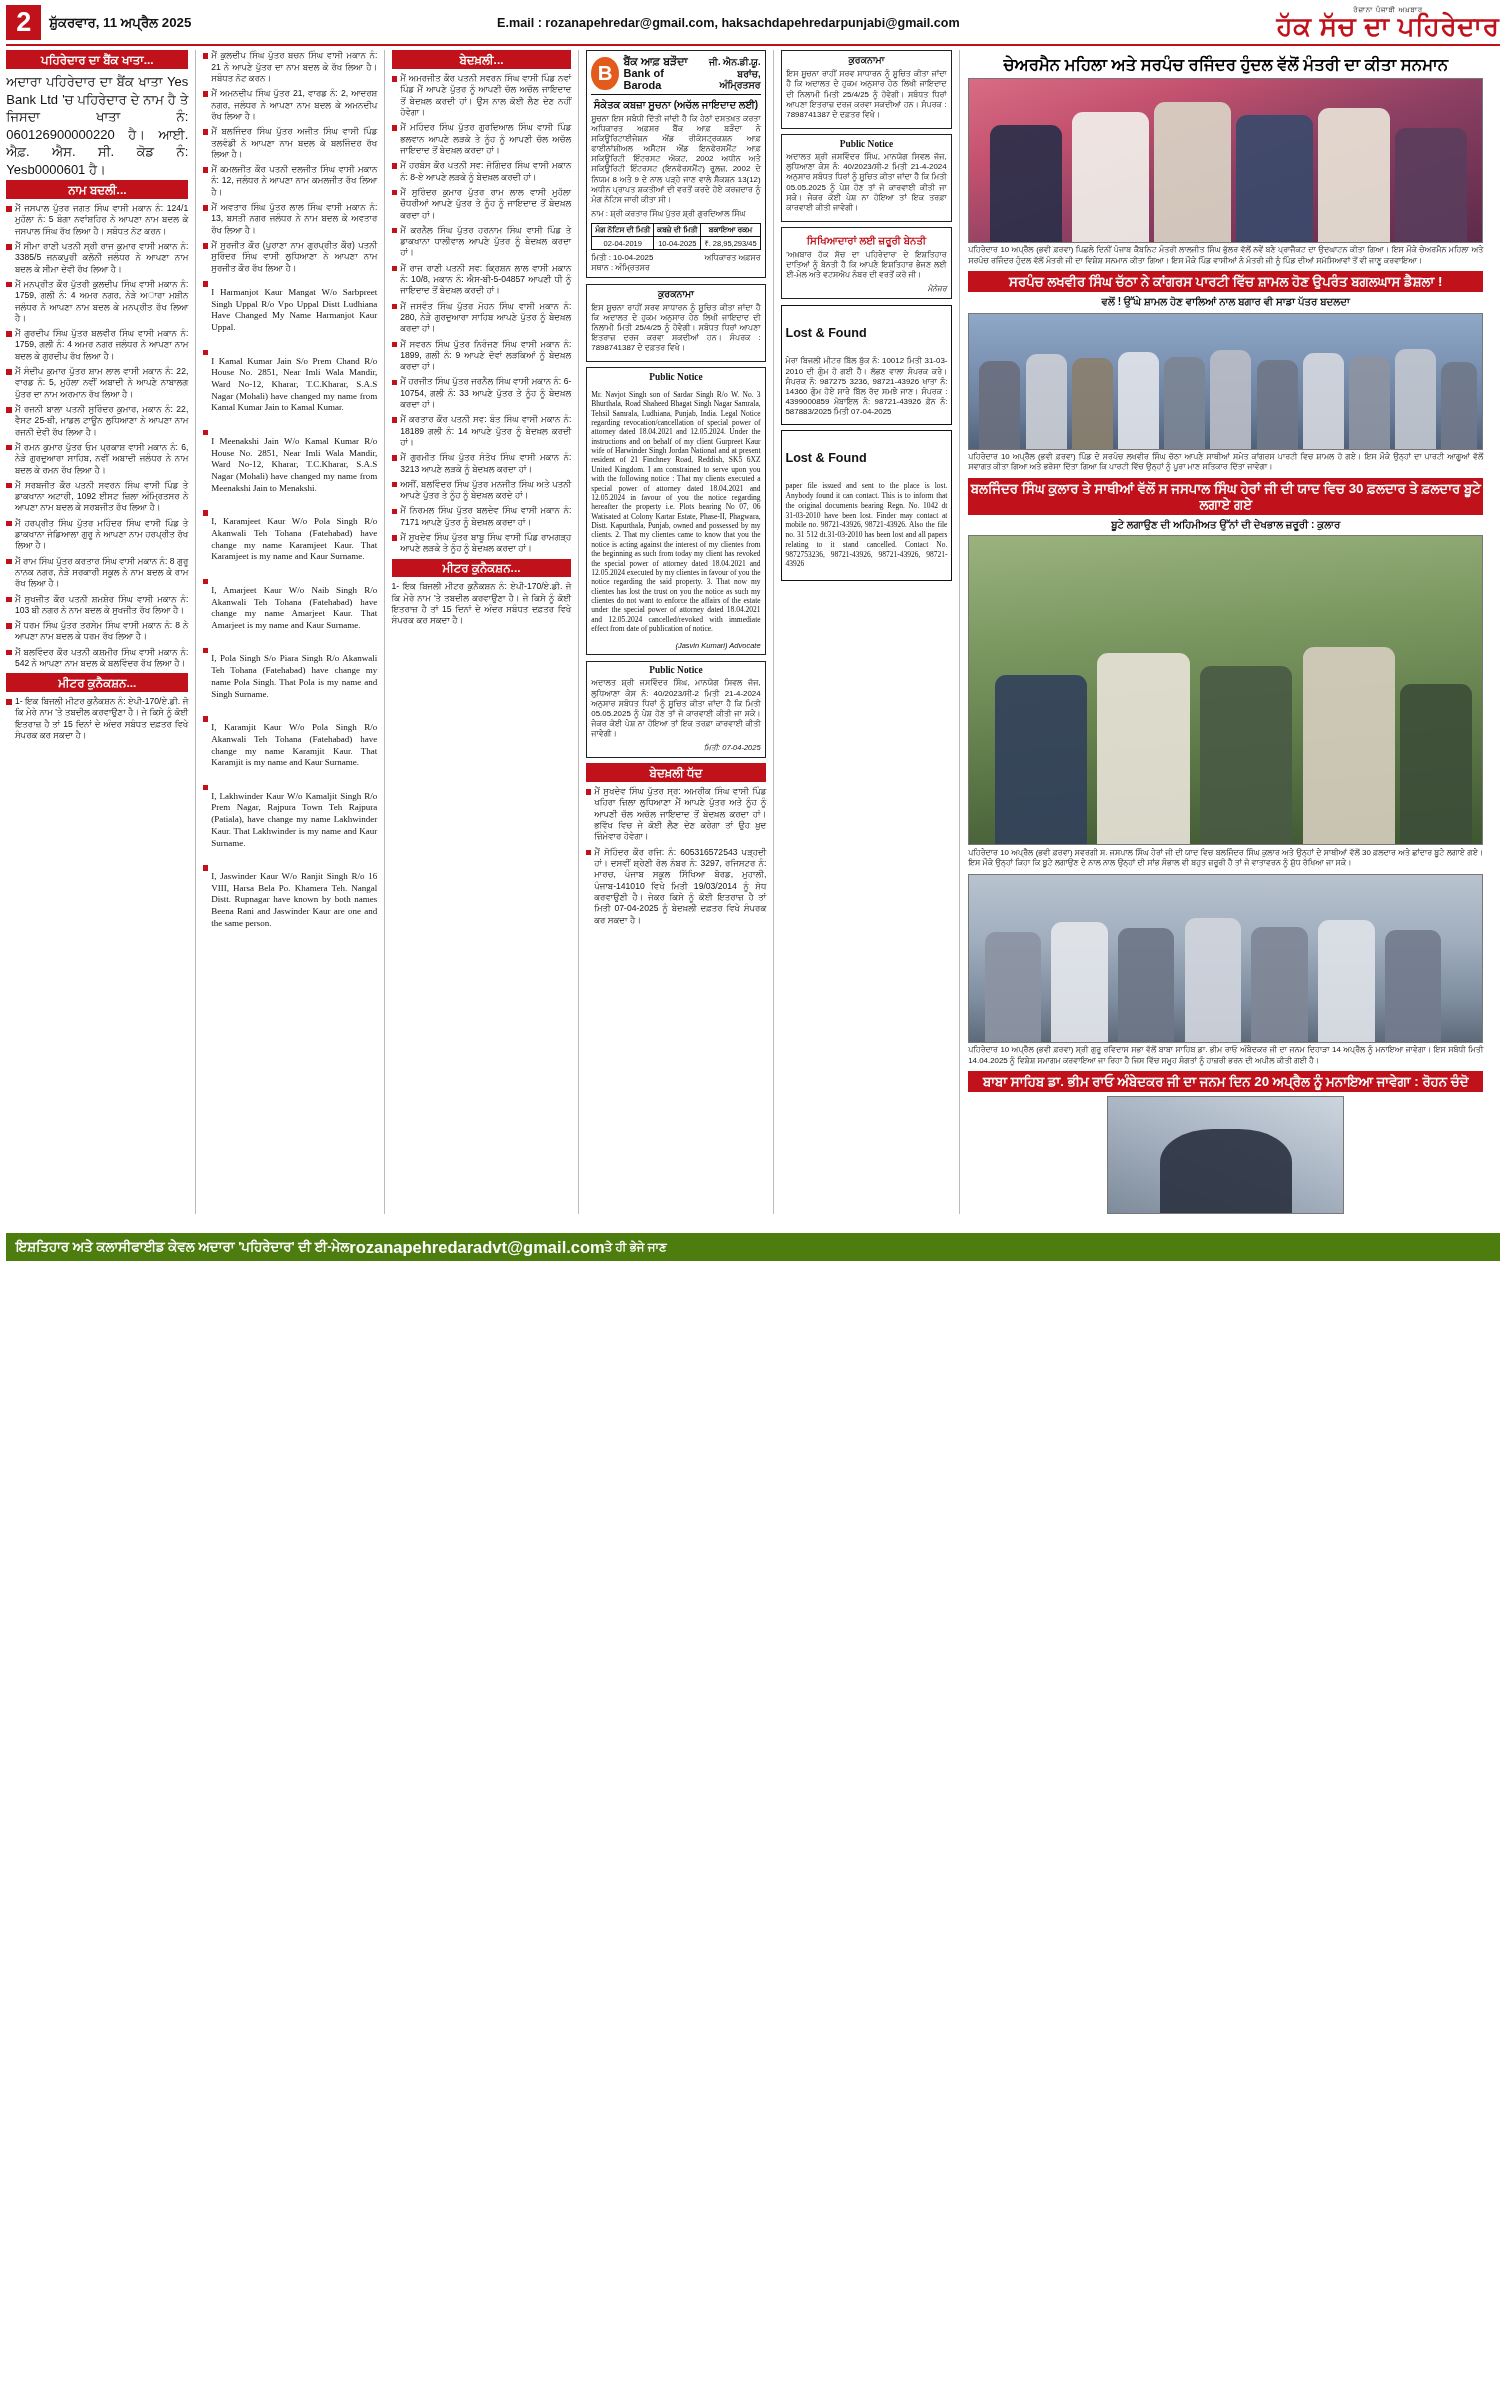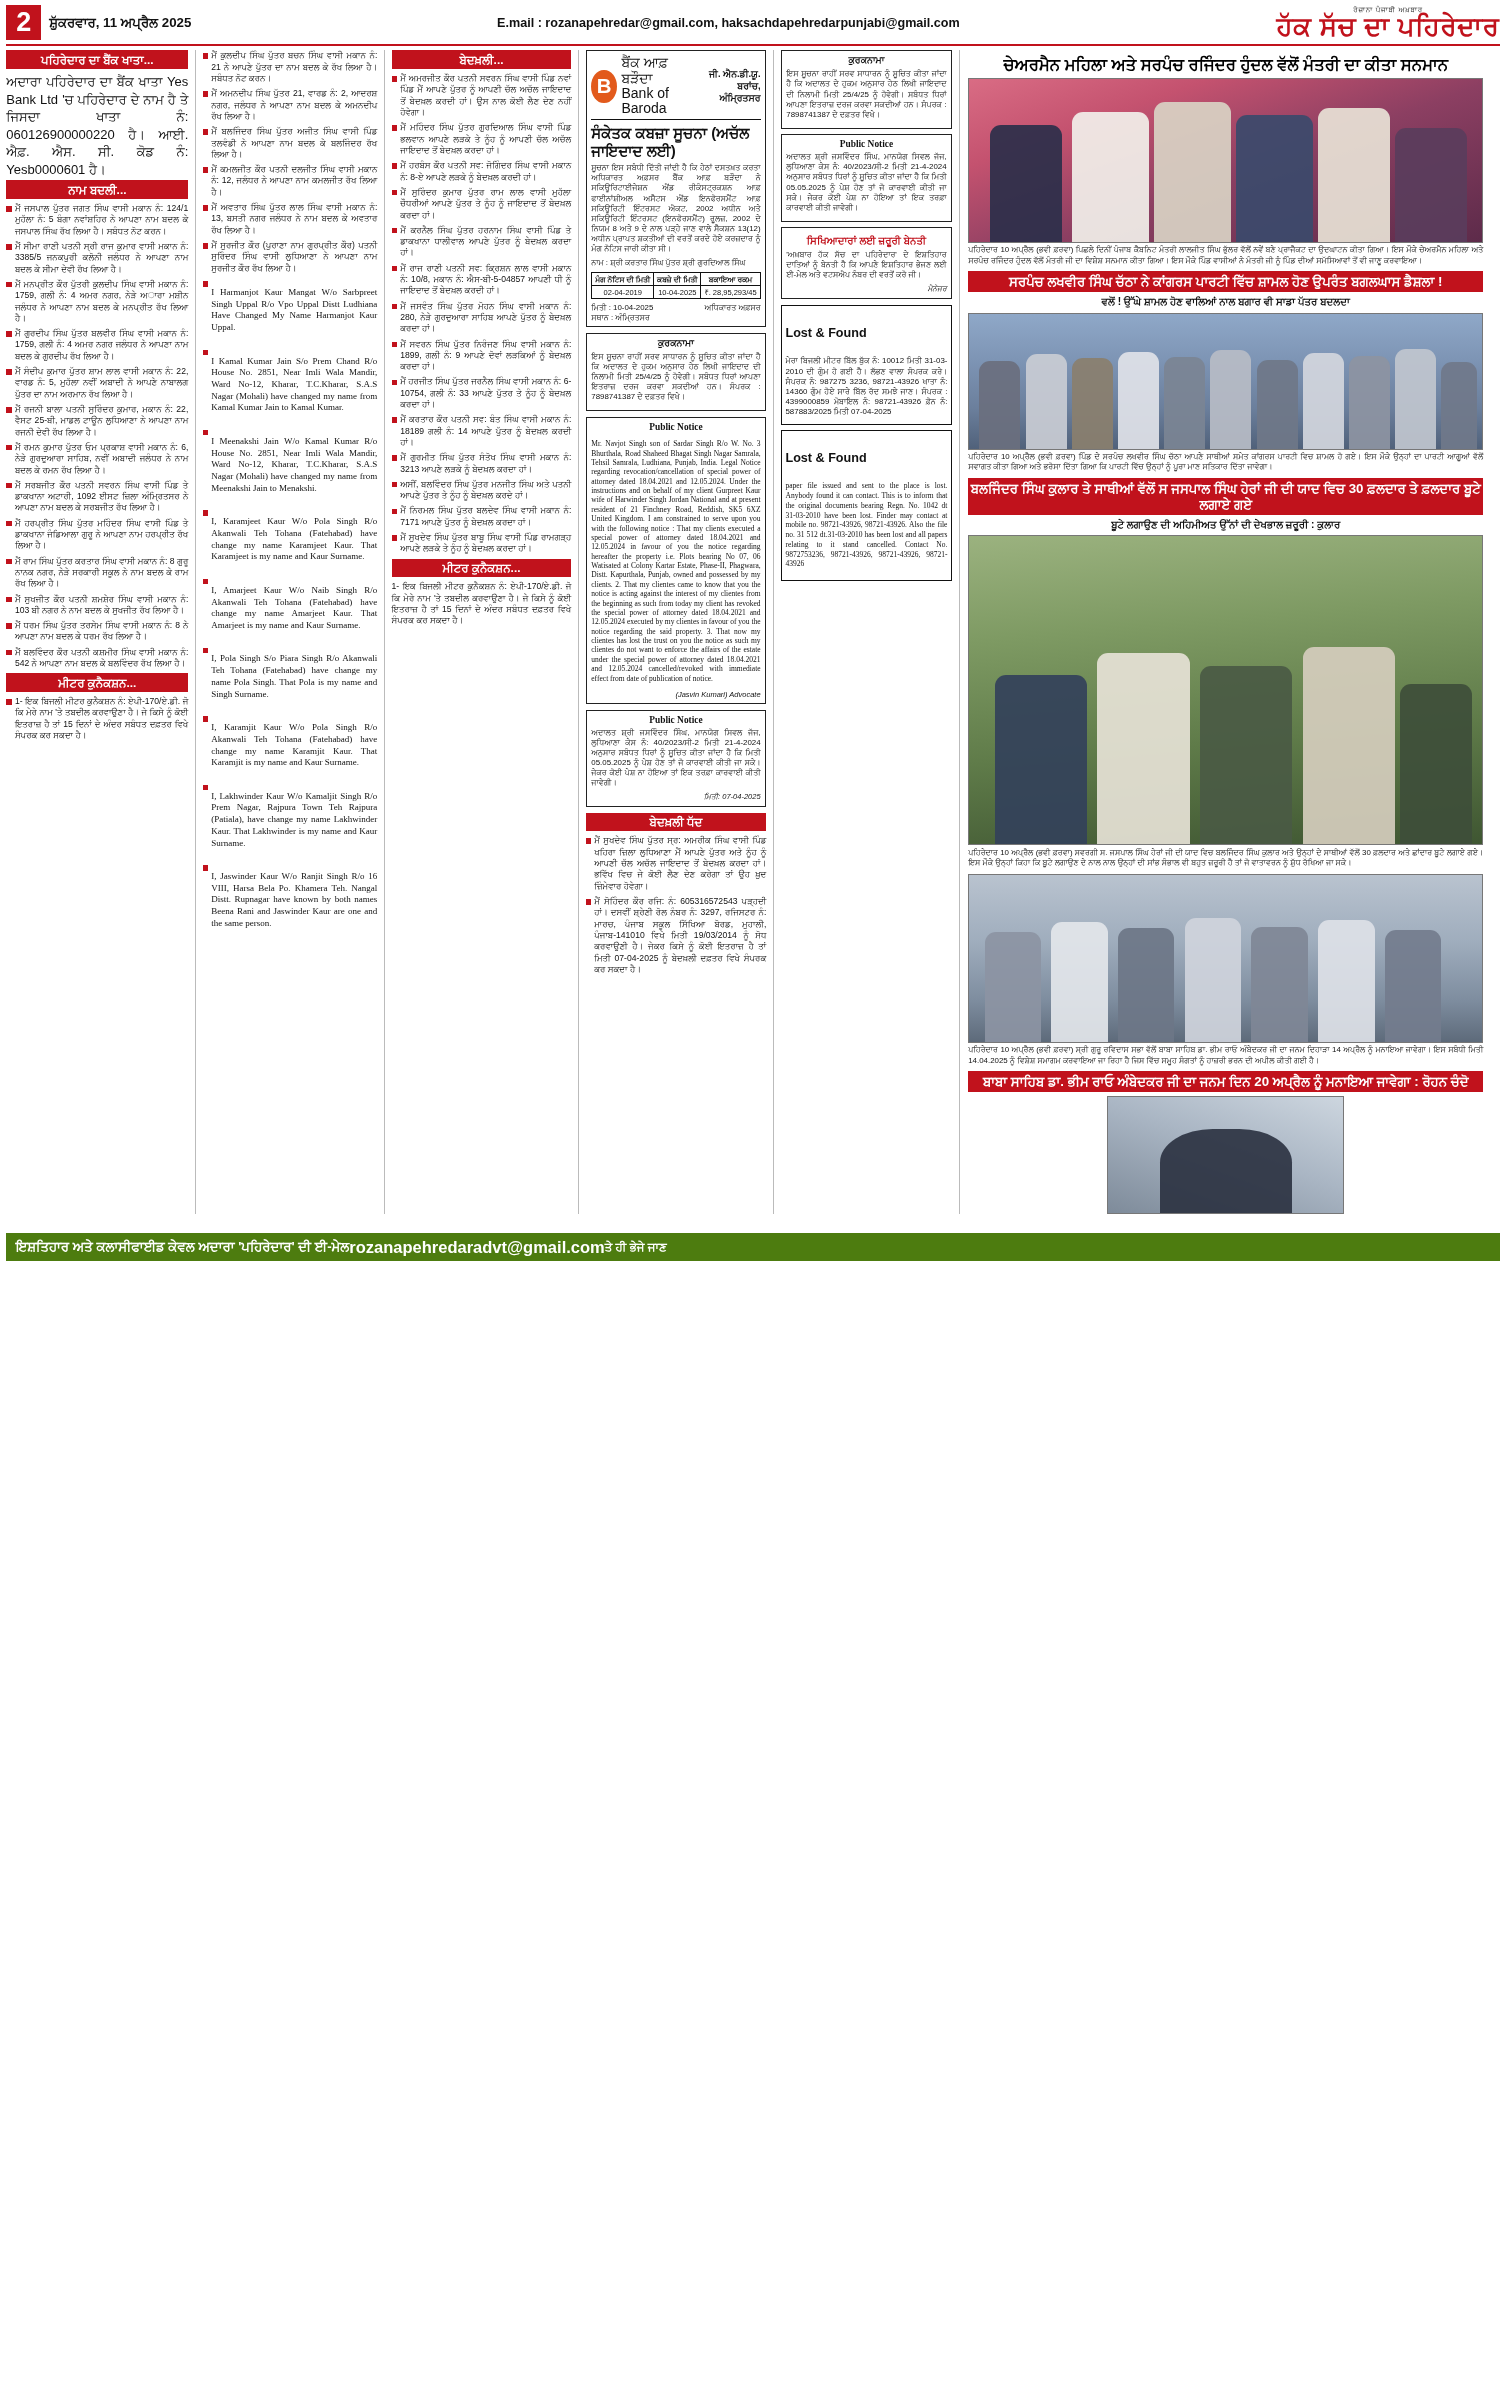--- a/index.html
+++ b/index.html
@@ -88,23 +88,23 @@
   .box .en { font-size:7.5px; line-height:1.25; }
   .box .sig { text-align:right; font-size:7.5px; font-style:italic; margin-top:2.4px; }
 
   
   .bob-head { display:flex; align-items:center; gap:4.7px; border-bottom:0.8px solid #111; padding-bottom:2.4px; }
   .bob-mark {
     width:33px; height:33px; background:#e25a1c; color:#fff; border-radius:50%;
     display:flex; align-items:center; justify-content:center; font-size:20.4px; font-weight:bold;
   }
   .bob-name { font-size:11.8px; font-weight:bold; line-height:1.1; }
-  .bob-name span { display:block; font-size:14px; font-weight:normal; }
+  .bob-name span { display:block; font-size:11px; font-weight:bold; }
   .bob-right { font-size:9.4px; font-weight:bold; text-align:right; line-height:1.25; }
-  .notice-title { font-weight:bold; font-size:15px; margin:3.9px 0 3.1px; }
+  .notice-title { text-align:center; font-weight:bold; font-size:10px; margin:3.9px 0 3.1px; }
   table.noticetbl { width:100%; border-collapse:collapse; font-size:7.5px; margin:3.1px 0; }
   table.noticetbl th, table.noticetbl td { border:0.8px solid #111; padding:1.6px 2.4px; text-align:center; line-height:1.2; }
   table.noticetbl th { font-weight:bold; }
 
   
   .photo { width:100%; position:relative; overflow:hidden; border:0.8px solid #777; }
   .ph1 { height:165px; background:
       linear-gradient(160deg,#d96c84 0%,#c4526f 25%,#8c3f62 55%,#5d2b4a 100%); }
   .ph2 { height:137px; background:
       linear-gradient(180deg,#8fa8c8 0%,#7d94b4 35%,#6b7f9c 70%,#50617a 100%); }

